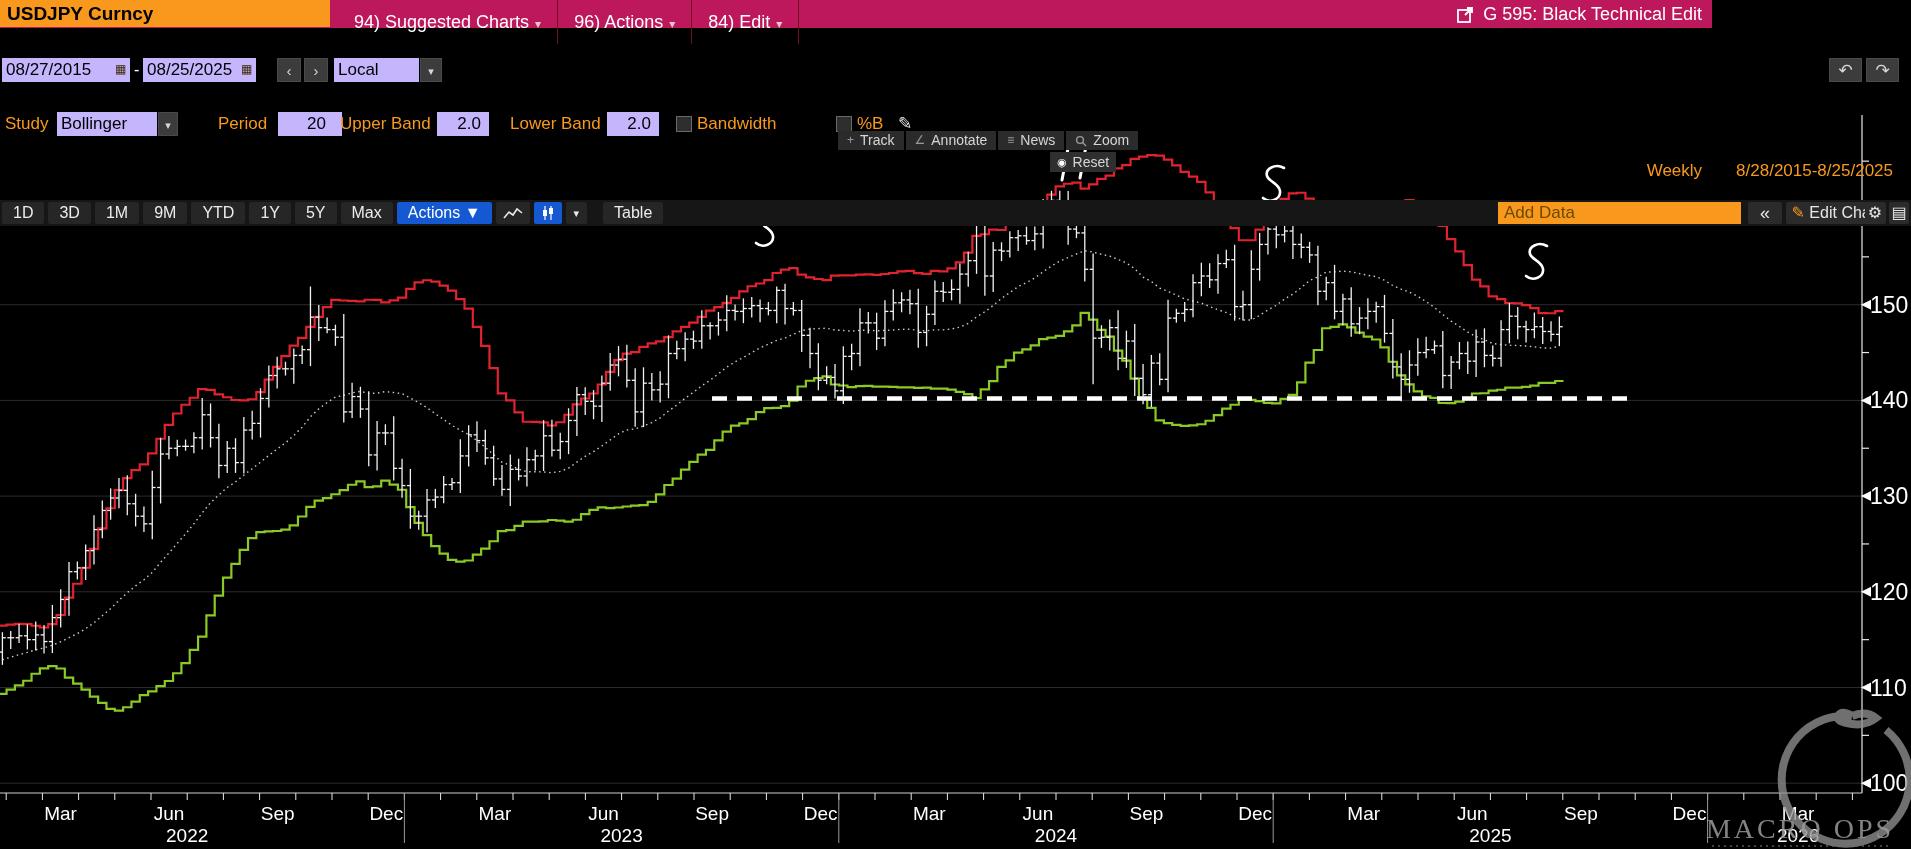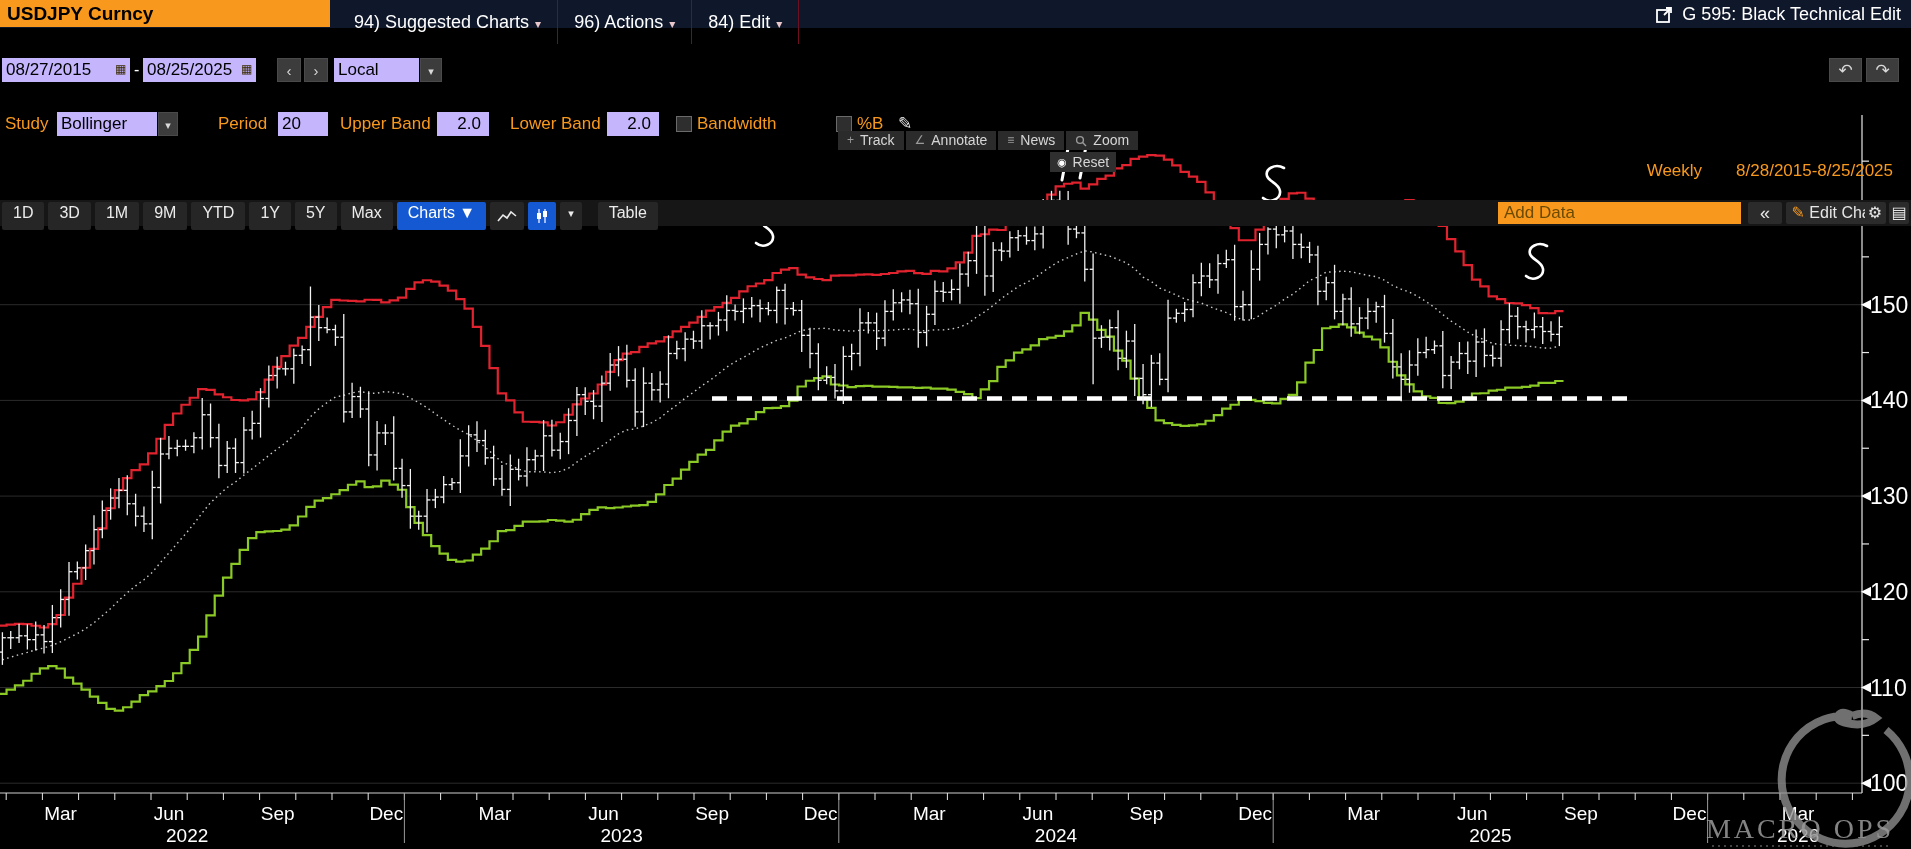--- a/index.html
+++ b/index.html
@@ -1,19 +1,19 @@
 <!DOCTYPE html>
 <html><head>
 <meta charset="utf-8">
 <style>
   html,body{margin:0;padding:0;background:#000;}
   .screen{position:relative;width:1911px;height:849px;background:#000;overflow:hidden;
           font-family:"Liberation Sans",sans-serif;-webkit-font-smoothing:antialiased;}
   
-  .row1{position:absolute;left:0;top:0;width:1911px;height:28px;background:#0f172a;}
+  .row1{position:absolute;left:0;top:0;width:1712px;height:28px;background:#be185d;}
   .ticker-box{position:absolute;left:0;top:0;width:330px;height:27px;background:#f8991d;
               color:#000;font-size:19px;font-weight:bold;line-height:27px;padding-left:7px;box-sizing:border-box;}
   .menus{position:absolute;left:338px;top:0;height:28px;display:flex;}
   .menu-btn{height:28px;line-height:28px;color:#fff;font-size:18px;padding:8px 16px;
             border-right:1px solid #6d1020;cursor:default;white-space:nowrap;}
   .menu-btn .dd{font-size:12px;color:#e9c8cd;margin-left:6px;}
   .g-title{position:absolute;right:10px;top:0;height:28px;line-height:28px;color:#fff;font-size:18px;display:flex;align-items:center;gap:9px;}
   
   .row2{position:absolute;left:0;top:30px;width:1911px;height:26px;}
   .ofield{position:absolute;height:24px;background:#c4b5fd;color:#000;font-size:17px;line-height:24px;
@@ -28,21 +28,21 @@
   .chk{position:absolute;top:4px;width:14px;height:14px;background:#2e2e2e;border:1px solid #6a6a6a;}
   .pencil{position:absolute;color:#e8e8e8;font-size:17px;line-height:24px;}
   
   .row4{position:absolute;left:0;top:83px;width:1911px;height:19px;}
   .subtitle{position:absolute;left:5px;color:#35d8d0;font-size:17px;line-height:19px;white-space:nowrap;}
   .range-right{position:absolute;right:18px;color:#f8991d;font-size:17px;line-height:19px;text-align:center;}
   .range-right b{font-weight:normal;margin-right:34px;}
   
   .row5{position:absolute;left:0;top:103px;width:1911px;height:26px;background:#161616;}
   .tabs{position:absolute;left:2px;top:2px;display:flex;gap:4px;}
-  .tab{height:28px;line-height:22px;background:#262626;color:#ececec;font-size:16px;
+  .tab{height:22px;line-height:22px;background:#262626;color:#ececec;font-size:16px;
        padding:0 11px;border-radius:2px;cursor:default;white-space:nowrap;}
   .tab.blue{background:#1459d2;color:#fff;}
   .tab.iconb{padding:0 7px;display:flex;align-items:center;}
   .addimg{position:absolute;left:1498px;top:2px;width:243px;height:22px;background:#f8991d;
           color:#6b4a00;font-size:17px;line-height:22px;padding-left:6px;box-sizing:border-box;}
   .rbtn{position:absolute;top:2px;height:22px;background:#2b2b2b;color:#e6e6e6;font-size:16px;
         line-height:22px;text-align:center;border-radius:2px;}
   
   .track-bar{position:absolute;left:838px;top:131px;height:19px;display:flex;gap:2px;z-index:6;}
   .tb-btn{height:19px;line-height:19px;background:#2b2b2b;color:#d6d6d6;font-size:14px;
@@ -790,21 +790,21 @@
     <div class="gbtn" style="left:420px;width:22px;font-size:11px;">▾</div>
     <div class="gbtn" style="left:1829px;width:33px;font-size:17px;">↶</div>
     <div class="gbtn" style="left:1866px;width:33px;font-size:17px;">↷</div>
   </div>
 
   <div class="row3 hdr">
     <span class="olabel" style="left:5px;">Study</span>
     <div class="ofield" style="left:57px;top:0;width:100px;">Bollinger</div>
     <div class="gbtn" style="left:158px;top:0;width:20px;font-size:11px;">▾</div>
     <span class="olabel" style="left:218px;">Period</span>
-    <div class="ofield" style="left:278px;top:0;width:50px;padding-right:3px;">20</div>
+    <div class="ofield" style="left:278px;top:0;width:64px;text-align:right;padding-right:16px;">20</div>
     <span class="olabel" style="left:340px;">Upper Band</span>
     <div class="ofield" style="left:437px;top:0;width:52px;text-align:right;padding-right:8px;">2.0</div>
     <span class="olabel" style="left:510px;">Lower Band</span>
     <div class="ofield" style="left:607px;top:0;width:52px;text-align:right;padding-right:8px;">2.0</div>
     <div class="chk" style="left:676px;"></div>
     <span class="olabel" style="left:697px;">Bandwidth</span>
     <div class="chk" style="left:836px;"></div>
     <span class="olabel" style="left:857px;">%B</span>
     <span class="pencil" style="left:898px;">✎</span>
   </div>
@@ -818,21 +818,21 @@
   <div class="row5 hdr">
     <div class="tabs">
       <div class="tab">1D</div>
       <div class="tab">3D</div>
       <div class="tab">1M</div>
       <div class="tab">9M</div>
       <div class="tab">YTD</div>
       <div class="tab">1Y</div>
       <div class="tab">5Y</div>
       <div class="tab">Max</div>
-      <div class="tab blue">Charts ▼</div>
+      <div class="tab blue">Actions ▼</div>
       <div class="tab iconb">
         <svg width="20" height="13" viewBox="0 0 20 13">
           <polyline points="1,11 6,5 10,8 14,2 19,6" fill="none" stroke="#e8e8e8" stroke-width="1.6"></polyline>
         </svg>
       </div>
       <div class="tab blue iconb">
         <svg width="14" height="14" viewBox="0 0 14 14">
           <line x1="4" y1="0" x2="4" y2="14" stroke="#fff" stroke-width="1.2"></line>
           <rect x="2" y="4" width="4" height="6" fill="#fff"></rect>
           <line x1="10" y1="0" x2="10" y2="14" stroke="#fff" stroke-width="1.2"></line>

